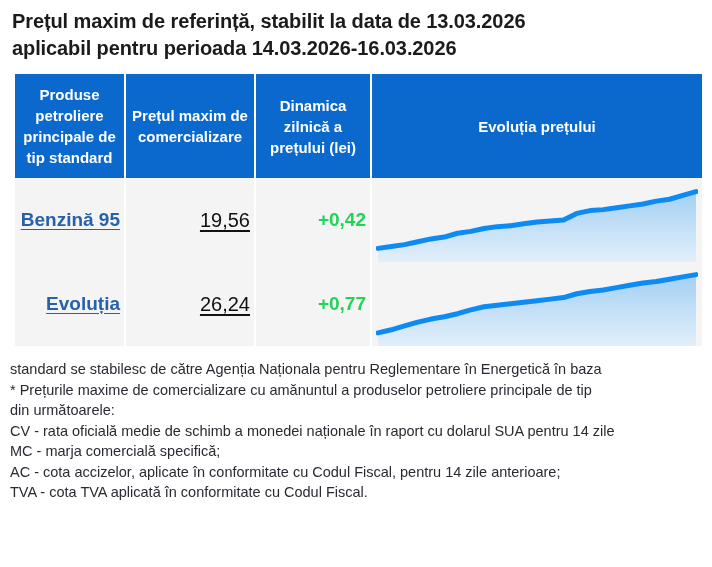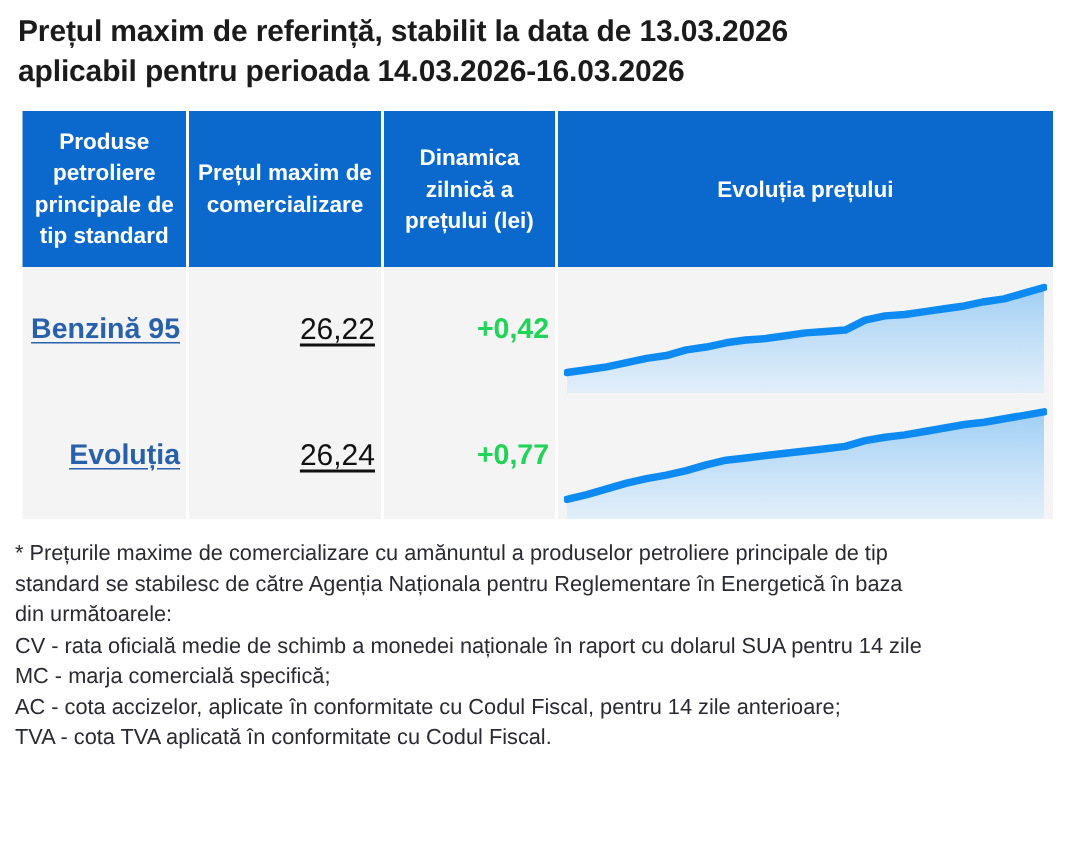--- a/index.html
+++ b/index.html
@@ -130,21 +130,21 @@
         <th>Dinamica zilnică a prețului (lei)</th>
         <th>Evoluția prețului</th>
       </tr>
     </thead>
     <tbody>
       <tr>
         <td>
           <a class="product-link">Benzină 95</a>
         </td>
         <td>
-          <span class="price-value">26,22</span>
+          <span class="price-value">19,56</span>
         </td>
         <td>
           <span class="delta-value">+0,42</span>
         </td>
         <td class="spark-cell">
           <span class="spark-wrap">
             <svg viewBox="0 0 320 84" preserveAspectRatio="none">
               <defs>
                 <linearGradient id="grad0" x1="0" y1="0" x2="0" y2="1">
                   <stop offset="0%" stop-color="#9ccdf4" stop-opacity="0.95"></stop>
@@ -179,22 +179,22 @@
               <path class="spark-area" fill="url(#grad1)" stroke="none" d="M2.00 70.87 L15.17 67.80 L28.33 63.97 L41.50 60.13 L54.67 57.07 L67.83 54.77 L81.00 51.70 L94.17 47.87 L107.33 44.80 L120.50 43.27 L133.67 41.73 L146.83 40.20 L160.00 38.67 L173.17 37.13 L186.33 35.60 L199.50 31.77 L212.67 29.47 L225.83 27.93 L239.00 25.63 L252.17 23.33 L265.33 21.03 L278.50 19.50 L291.67 17.20 L304.83 14.90 L318.00 12.60 L318.00 84 L2.00 84 Z"></path>
               <path class="spark-line" fill="none" stroke="#0d8bf2" stroke-width="5" stroke-linejoin="round" stroke-linecap="round" d="M2.00 70.87 L15.17 67.80 L28.33 63.97 L41.50 60.13 L54.67 57.07 L67.83 54.77 L81.00 51.70 L94.17 47.87 L107.33 44.80 L120.50 43.27 L133.67 41.73 L146.83 40.20 L160.00 38.67 L173.17 37.13 L186.33 35.60 L199.50 31.77 L212.67 29.47 L225.83 27.93 L239.00 25.63 L252.17 23.33 L265.33 21.03 L278.50 19.50 L291.67 17.20 L304.83 14.90 L318.00 12.60"></path>
             </svg>
           </span>
         </td>
       </tr>
     </tbody>
   </table>
 
   <div class="footnote">
+    <p>standard se stabilesc de către Agenția Naționala pentru Reglementare în Energetică în baza</p>
     <p>* Prețurile maxime de comercializare cu amănuntul a produselor petroliere principale de tip</p>
-    <p>standard se stabilesc de către Agenția Naționala pentru Reglementare în Energetică în baza</p>
     <p>din următoarele:</p>
     <p>CV - rata oficială medie de schimb a monedei naționale în raport cu dolarul SUA pentru 14 zile</p>
     <p>MC - marja comercială specifică;</p>
     <p>AC - cota accizelor, aplicate în conformitate cu Codul Fiscal, pentru 14 zile anterioare;</p>
     <p>TVA - cota TVA aplicată în conformitate cu Codul Fiscal.</p>
   </div>
 
 </div>
 
 </body></html>

